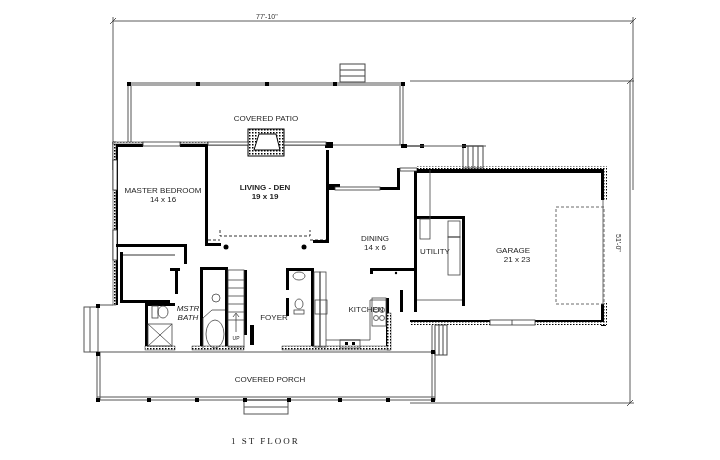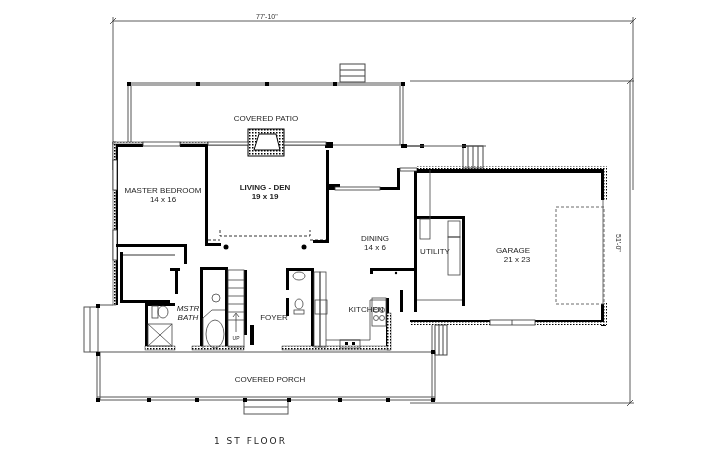--- a/index.html
+++ b/index.html
@@ -302,13 +302,13 @@
 </div>
 
 <div class="lbl" style="left:267px;top:313px;margin-left:7px;">FOYER</div>
 
 <div class="lbl" style="left:366px;top:305px;">KITCHEN</div>
 
 <div class="lbl" style="left:270px;top:375px;text-align:right;">COVERED PORCH</div>
 
 <div class="lbl" style="left:236px;top:334px;font-size:5px;">UP</div>
 
-<div class="floor" style="left:214px;top:436px;">1 ST FLOOR</div>
+<div class="floor" style="left:231px;top:436px;font-family:Liberation Serif, serif;">1 ST FLOOR</div>
 
 </body></html>

